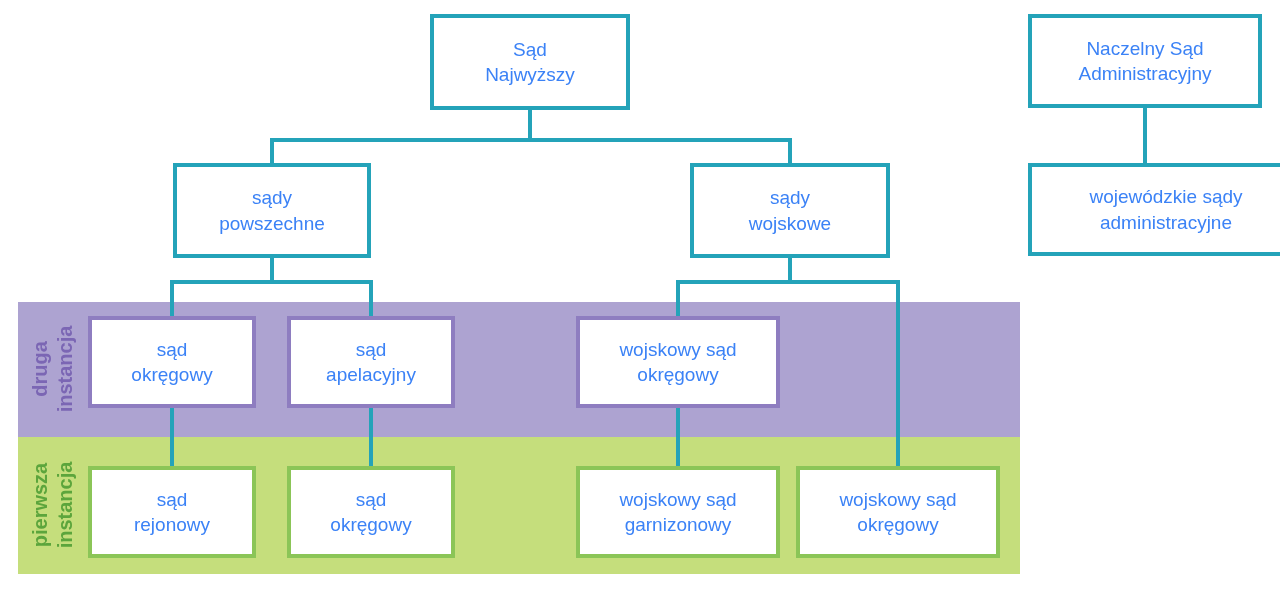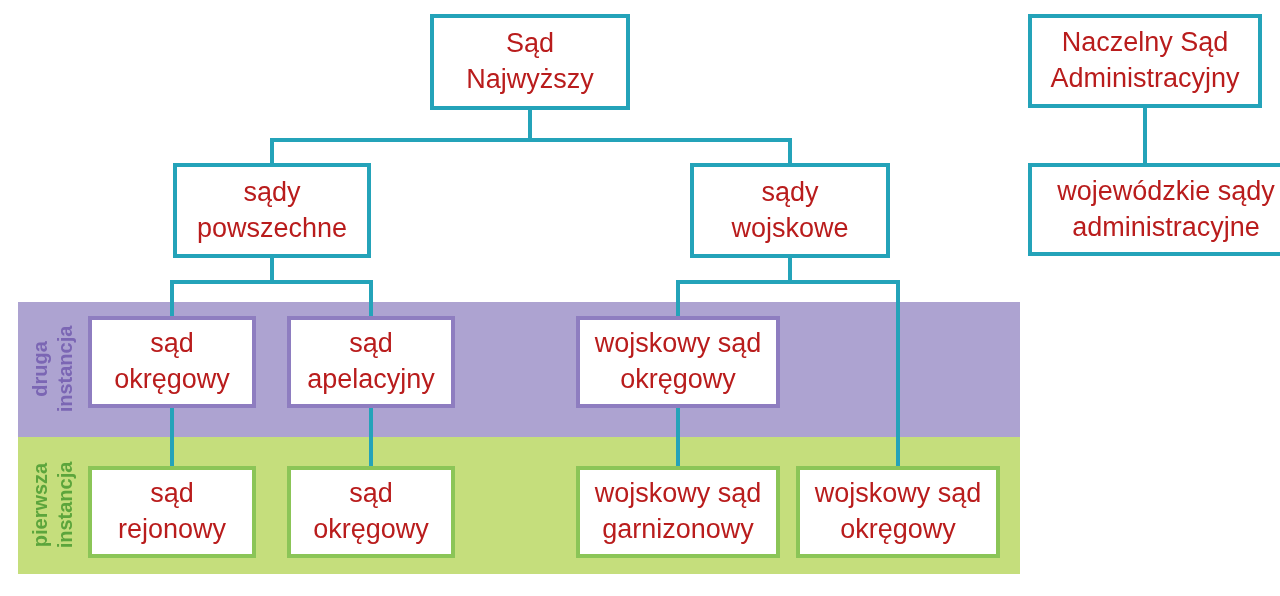--- a/index.html
+++ b/index.html
@@ -46,23 +46,23 @@
   }
   
   .node {
     position: absolute;
     box-sizing: border-box;
     background: #ffffff;
     display: flex;
     align-items: center;
     justify-content: center;
     text-align: center;
-    font-size: 27px;
+    font-size: 19px;
     line-height: 1.32;
-    color: #b91c1c;
+    color: #3b82f6;
     white-space: pre-line;
     z-index: 3;
   }
   .node-teal   { border: 4px solid #24a3b9; }
   .node-purple { border: 4px solid #8e7dc0; }
   .node-green  { border: 4px solid #8bc557; }
 </style>
 </head>
 <body>
 

